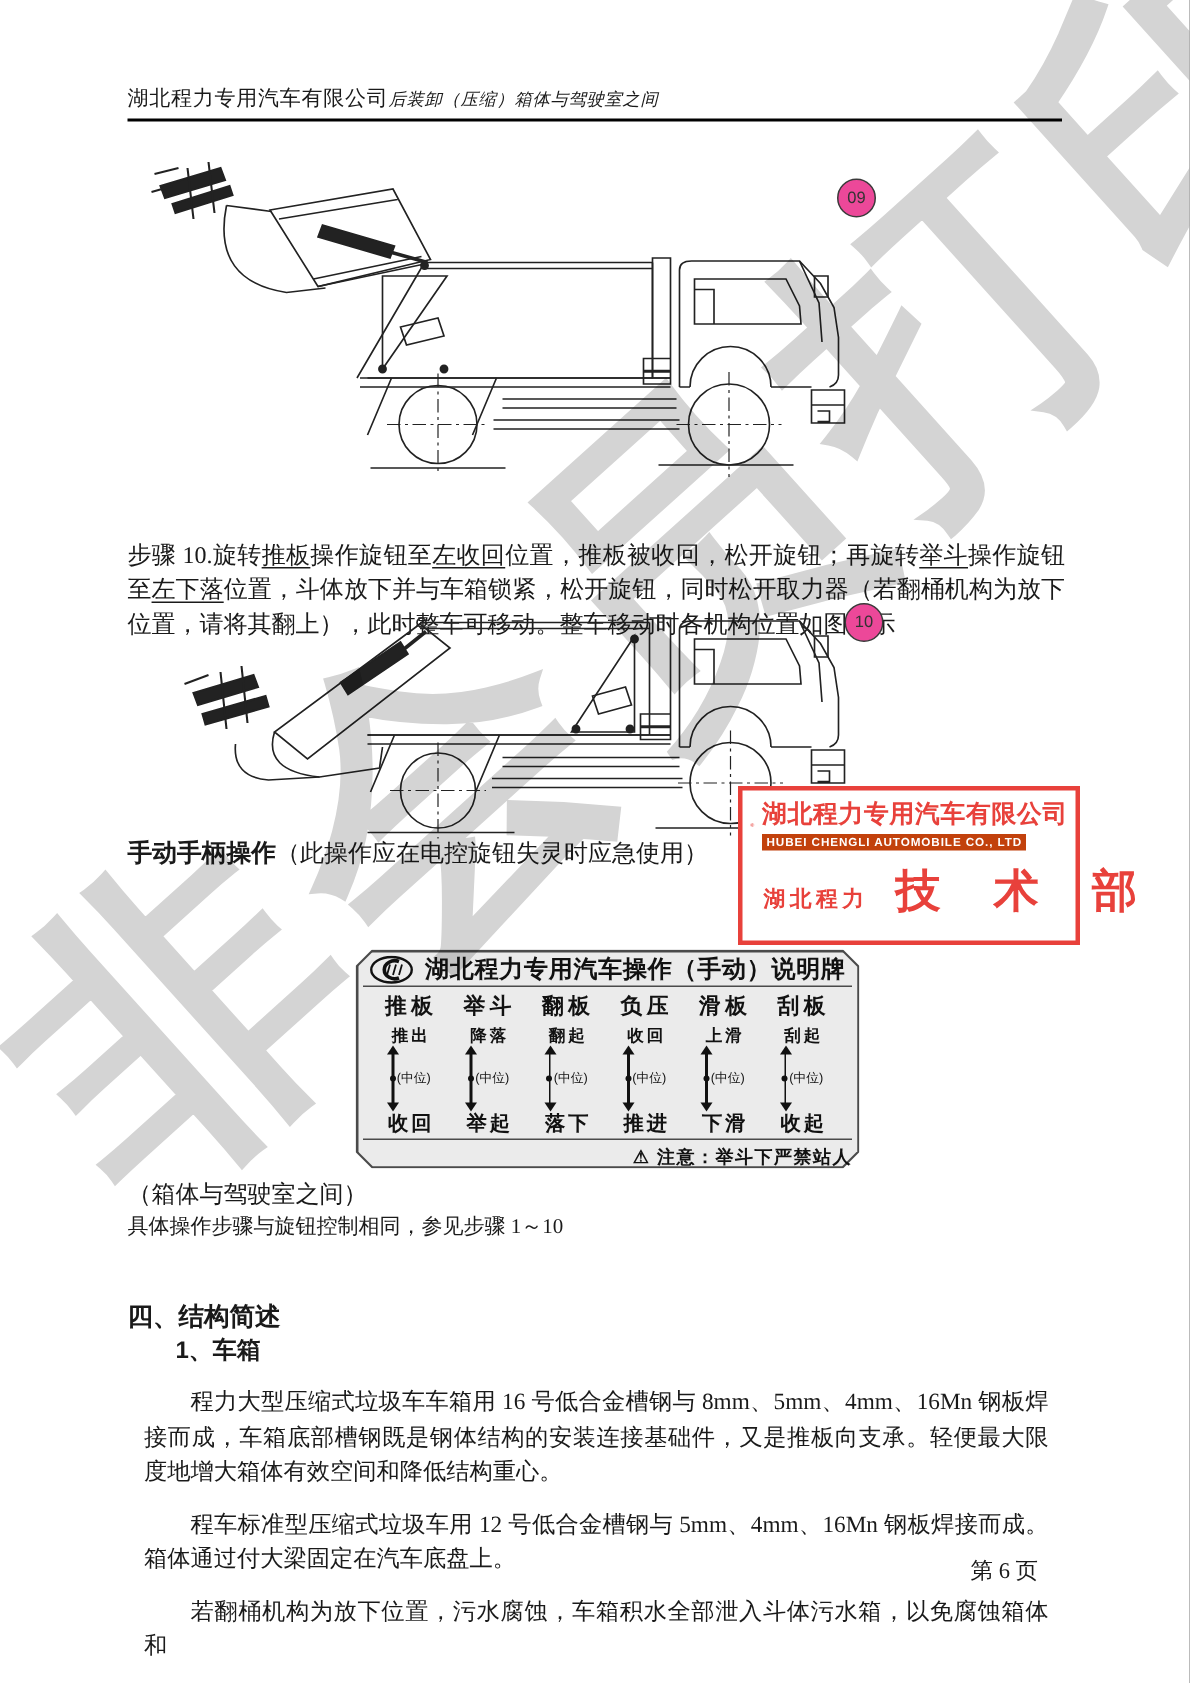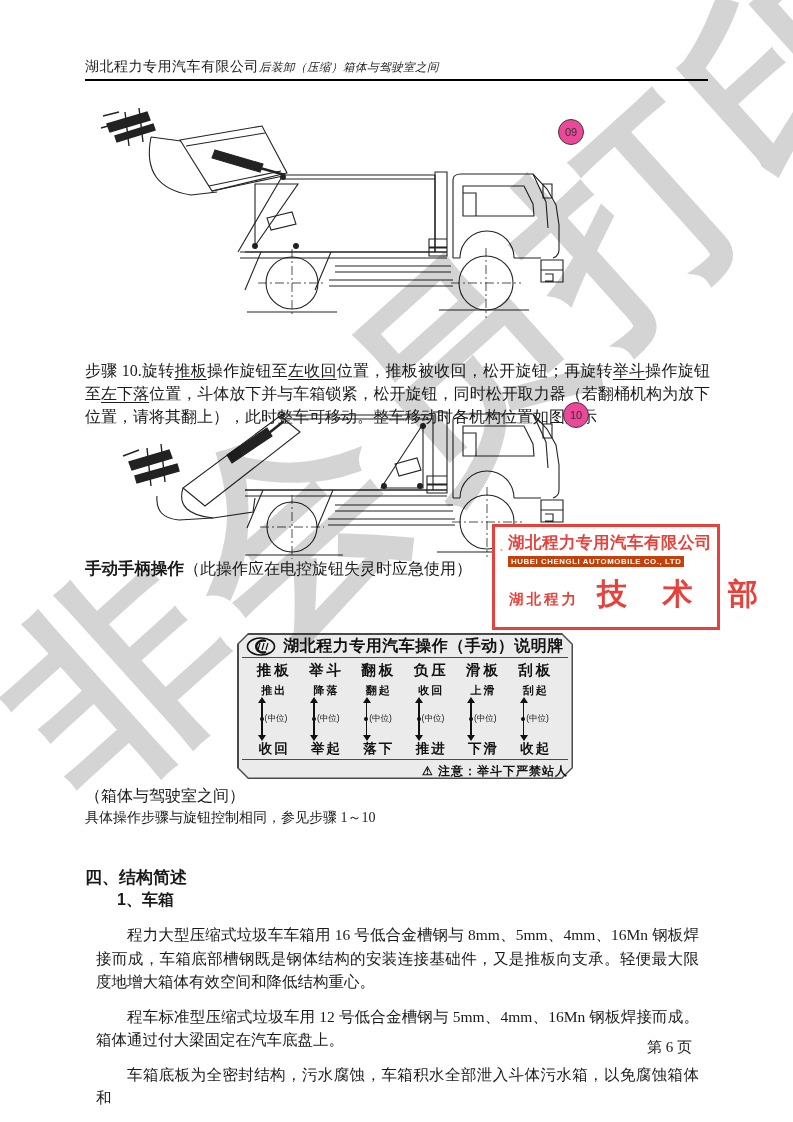--- a/index.html
+++ b/index.html
@@ -326,18 +326,18 @@
 
   <div class="caption">（箱体与驾驶室之间）</div>
   <div class="note-line">具体操作步骤与旋钮控制相同，参见步骤 1～10</div>
 
   <div class="sec-heading">四、结构简述</div>
   <div class="sub-heading">1、车箱</div>
 
   <div class="bodytext">
     <p>程力大型压缩式垃圾车车箱用 16 号低合金槽钢与 8mm、5mm、4mm、16Mn 钢板焊接而成，车箱底部槽钢既是钢体结构的安装连接基础件，又是推板向支承。轻便最大限度地增大箱体有效空间和降低结构重心。</p>
     <p>程车标准型压缩式垃圾车用 12 号低合金槽钢与 5mm、4mm、16Mn 钢板焊接而成。箱体通过付大梁固定在汽车底盘上。</p>
-    <p>车箱底板为全密封结构，污水腐蚀，车箱积水全部泄入斗体污水箱，以免腐蚀箱体和</p>
+    <p>若翻桶机构为放下位置，污水腐蚀，车箱积水全部泄入斗体污水箱，以免腐蚀箱体和</p>
   </div>
 
   <div class="footer">第 6 页</div>
 
 </div>
 
 </body></html>

